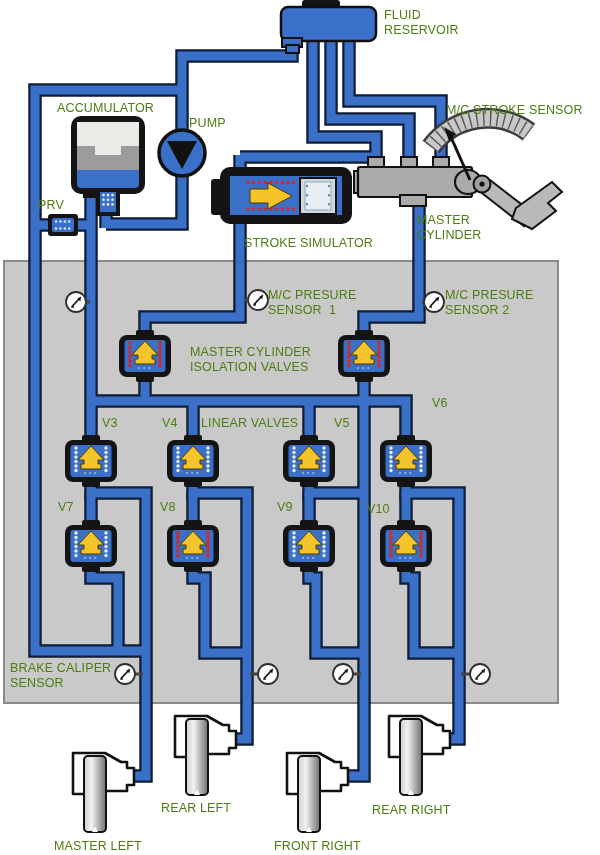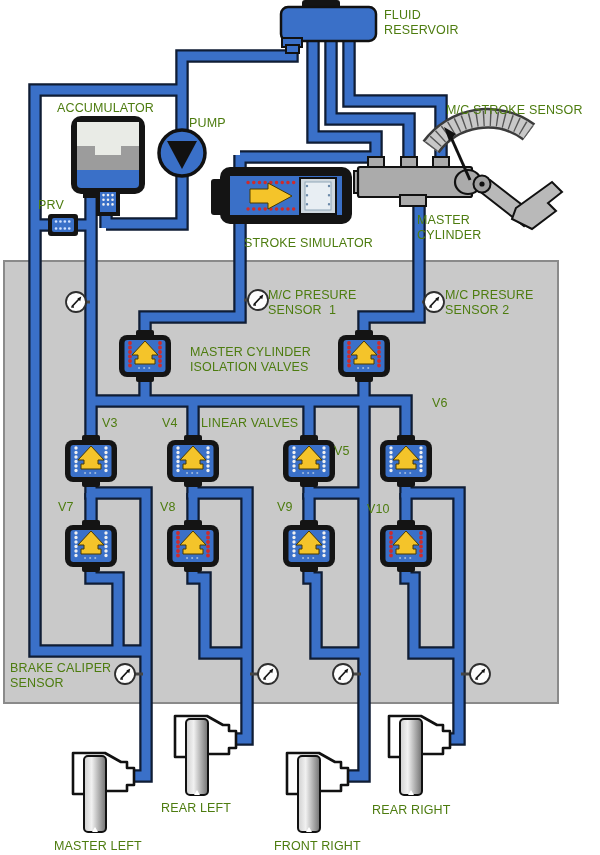--- a/index.html
+++ b/index.html
@@ -247,21 +247,21 @@
 <div class="lbl" style="left:244px;top:229px;margin-top:7px;">STROKE SIMULATOR</div>
 <div class="lbl" style="left:268px;top:288px;">M/C PRESURE
 SENSOR  1</div>
 <div class="lbl" style="left:445px;top:288px;">M/C PRESURE
 SENSOR 2</div>
 <div class="lbl" style="left:190px;top:345px;">MASTER CYLINDER
 ISOLATION VALVES</div>
 <div class="lbl" style="left:201px;top:416px;">LINEAR VALVES</div>
 <div class="lbl" style="left:58px;top:416px;margin-left:44px;">V3</div>
 <div class="lbl" style="left:162px;top:416px;">V4</div>
-<div class="lbl" style="left:334px;top:416px;margin-top:28px;">V5</div>
+<div class="lbl" style="left:334px;top:416px;">V5</div>
 <div class="lbl" style="left:432px;top:396px;">V6</div>
 <div class="lbl" style="left:58px;top:500px;">V7</div>
 <div class="lbl" style="left:160px;top:500px;">V8</div>
 <div class="lbl" style="left:277px;top:500px;">V9</div>
 <div class="lbl" style="left:367px;top:502px;">V10</div>
 <div class="lbl" style="left:10px;top:661px;">BRAKE CALIPER
 SENSOR</div>
 <div class="lbl" style="left:54px;top:839px;">MASTER LEFT</div>
 <div class="lbl" style="left:161px;top:801px;">REAR LEFT</div>
 <div class="lbl" style="left:274px;top:839px;">FRONT RIGHT</div>

